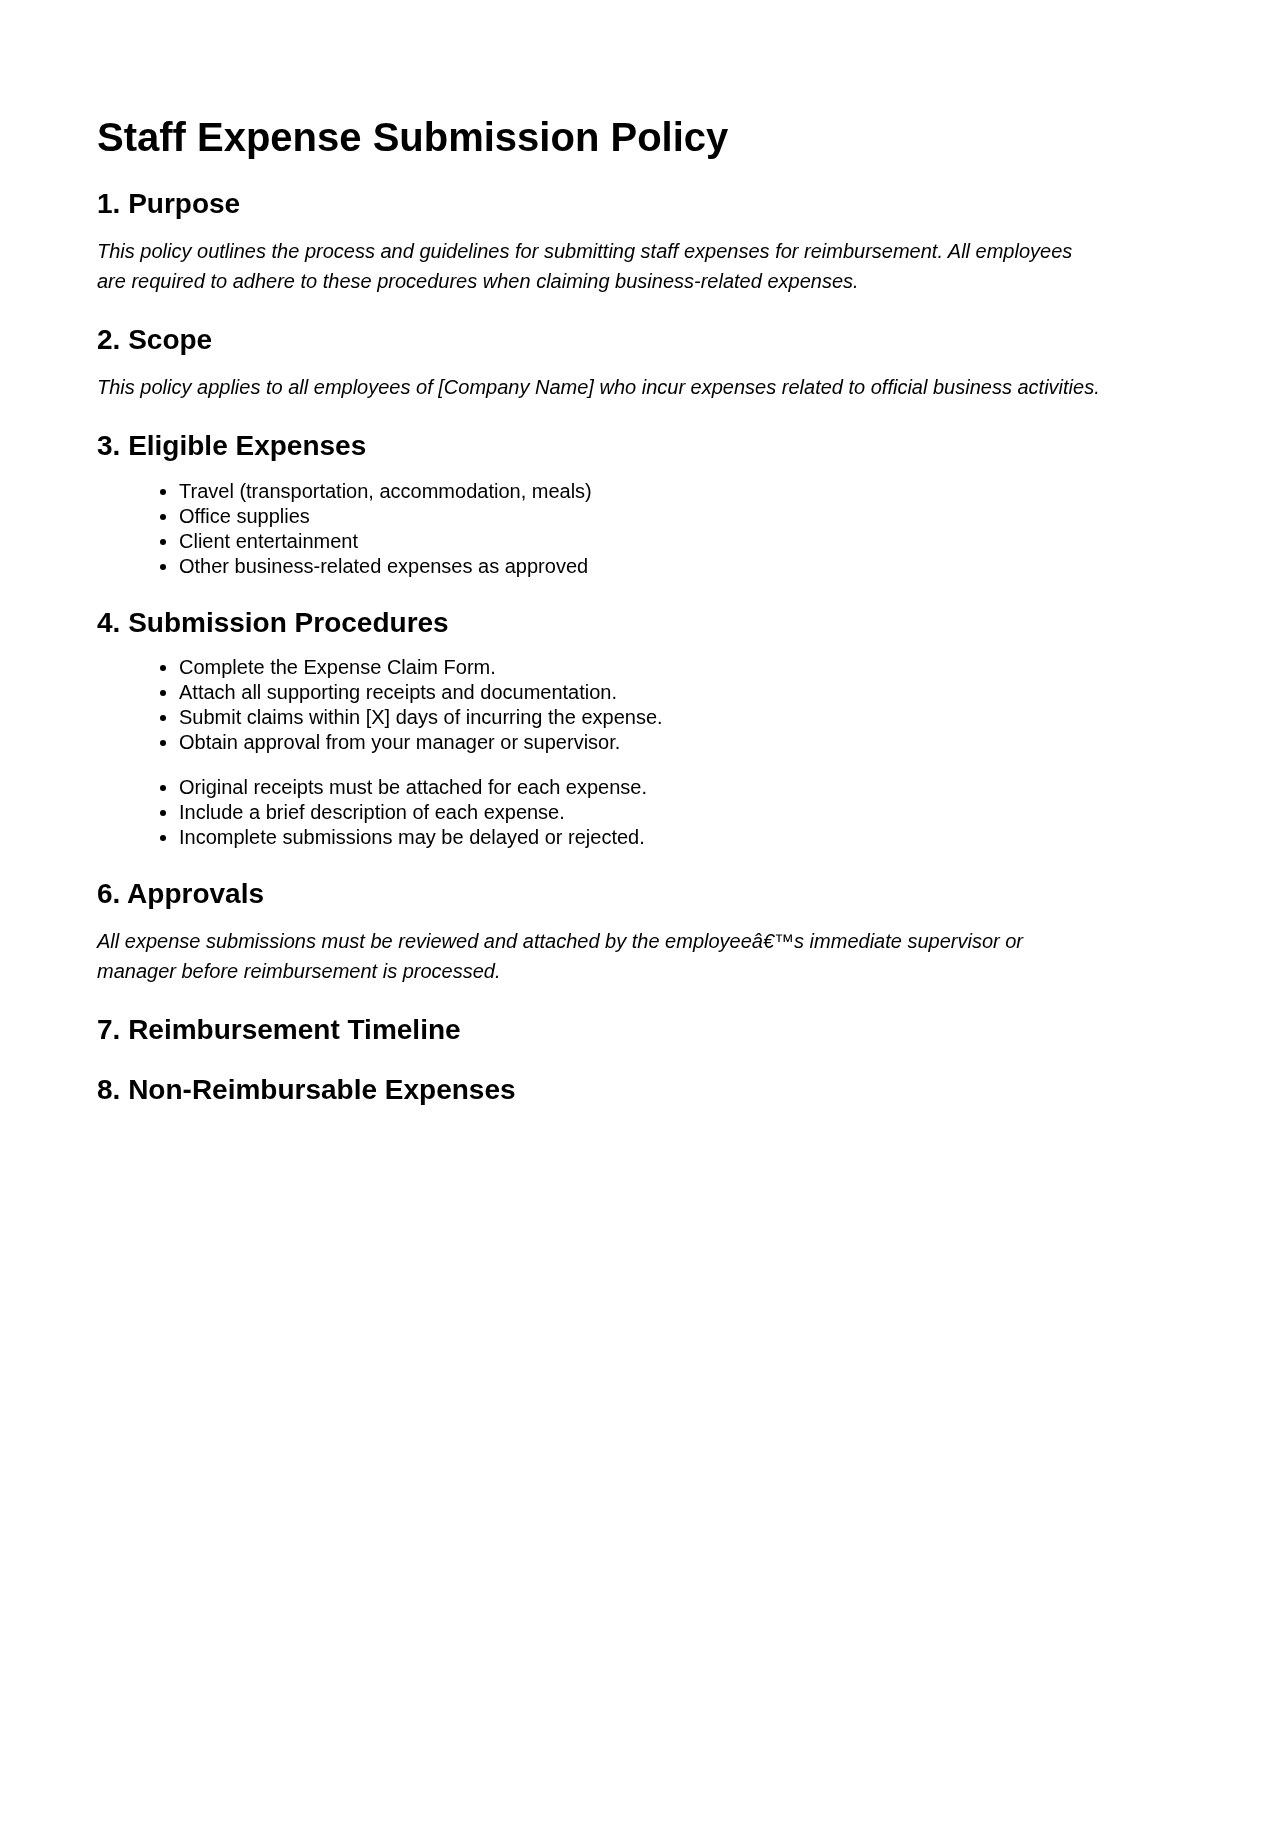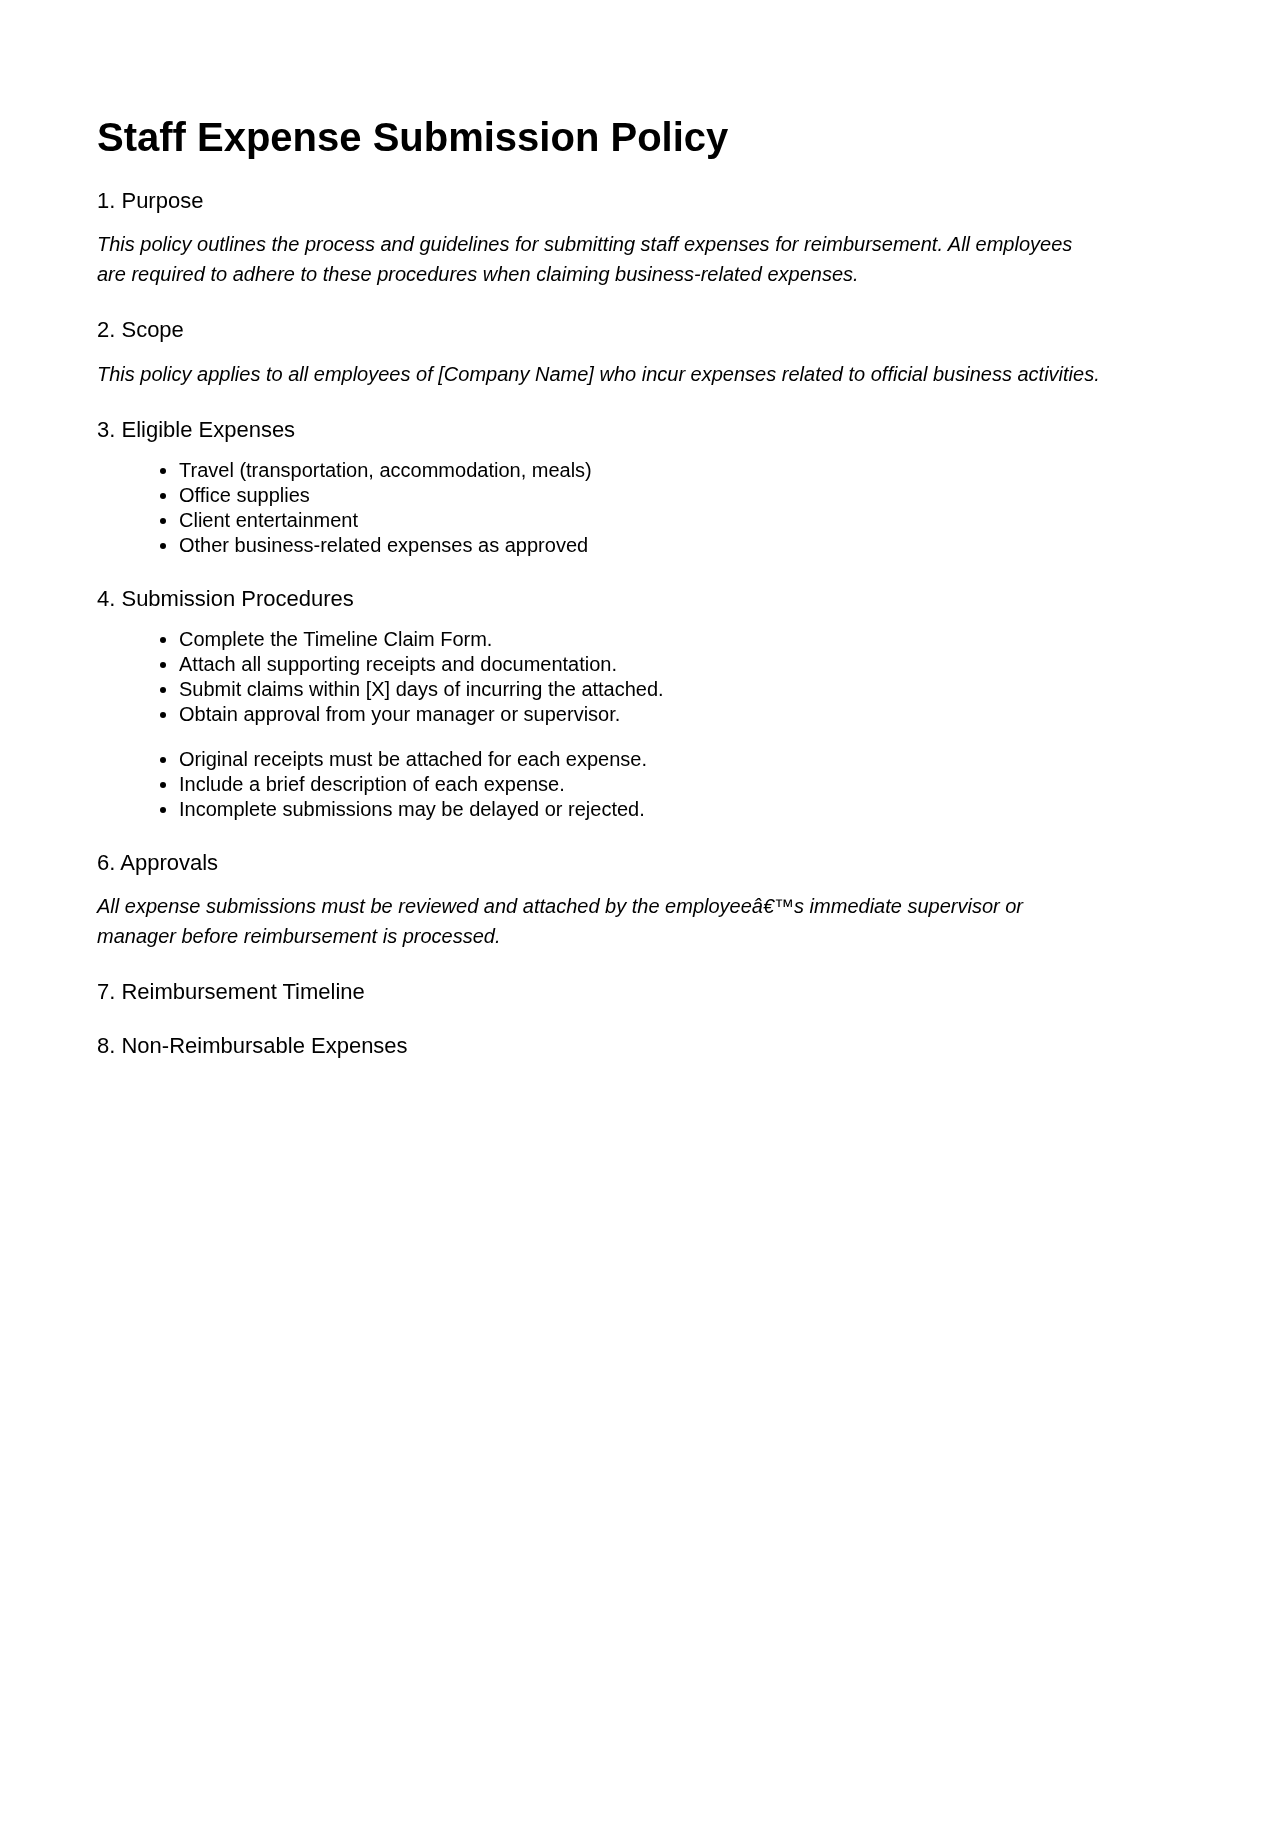--- a/index.html
+++ b/index.html
@@ -22,23 +22,23 @@
     height: 1310px;
     overflow: hidden;
   }
   h1 {
     font-size: 40px;
     line-height: 1.15;
     font-weight: 700;
     margin: 0;
   }
   h2 {
-    font-size: 22px;
+    font-size: 28px;
     line-height: 1.15;
-    font-weight: 400;
+    font-weight: 700;
     margin: 28px 0 16px 0;
   }
   p {
     font-size: 20px;
     line-height: 30px;
     margin: 0 0 20px 0;
     font-style: italic;
   }
   ul {
     font-size: 20px;
@@ -75,23 +75,23 @@
         <li>Travel (transportation, accommodation, meals)</li>
         <li>Office supplies</li>
         <li>Client entertainment</li>
         <li>Other business-related expenses as approved</li>
       </ul>
     </section>
 
     <section>
       <h2>4. Submission Procedures</h2>
       <ul>
-        <li>Complete the Timeline Claim Form.</li>
+        <li>Complete the Expense Claim Form.</li>
         <li>Attach all supporting receipts and documentation.</li>
-        <li>Submit claims within [X] days of incurring the attached.</li>
+        <li>Submit claims within [X] days of incurring the expense.</li>
         <li>Obtain approval from your manager or supervisor.</li>
       </ul>
     </section>
 
     <section>
       <ul>
         <li>Original receipts must be attached for each expense.</li>
         <li>Include a brief description of each expense.</li>
         <li>Incomplete submissions may be delayed or rejected.</li>
       </ul>

